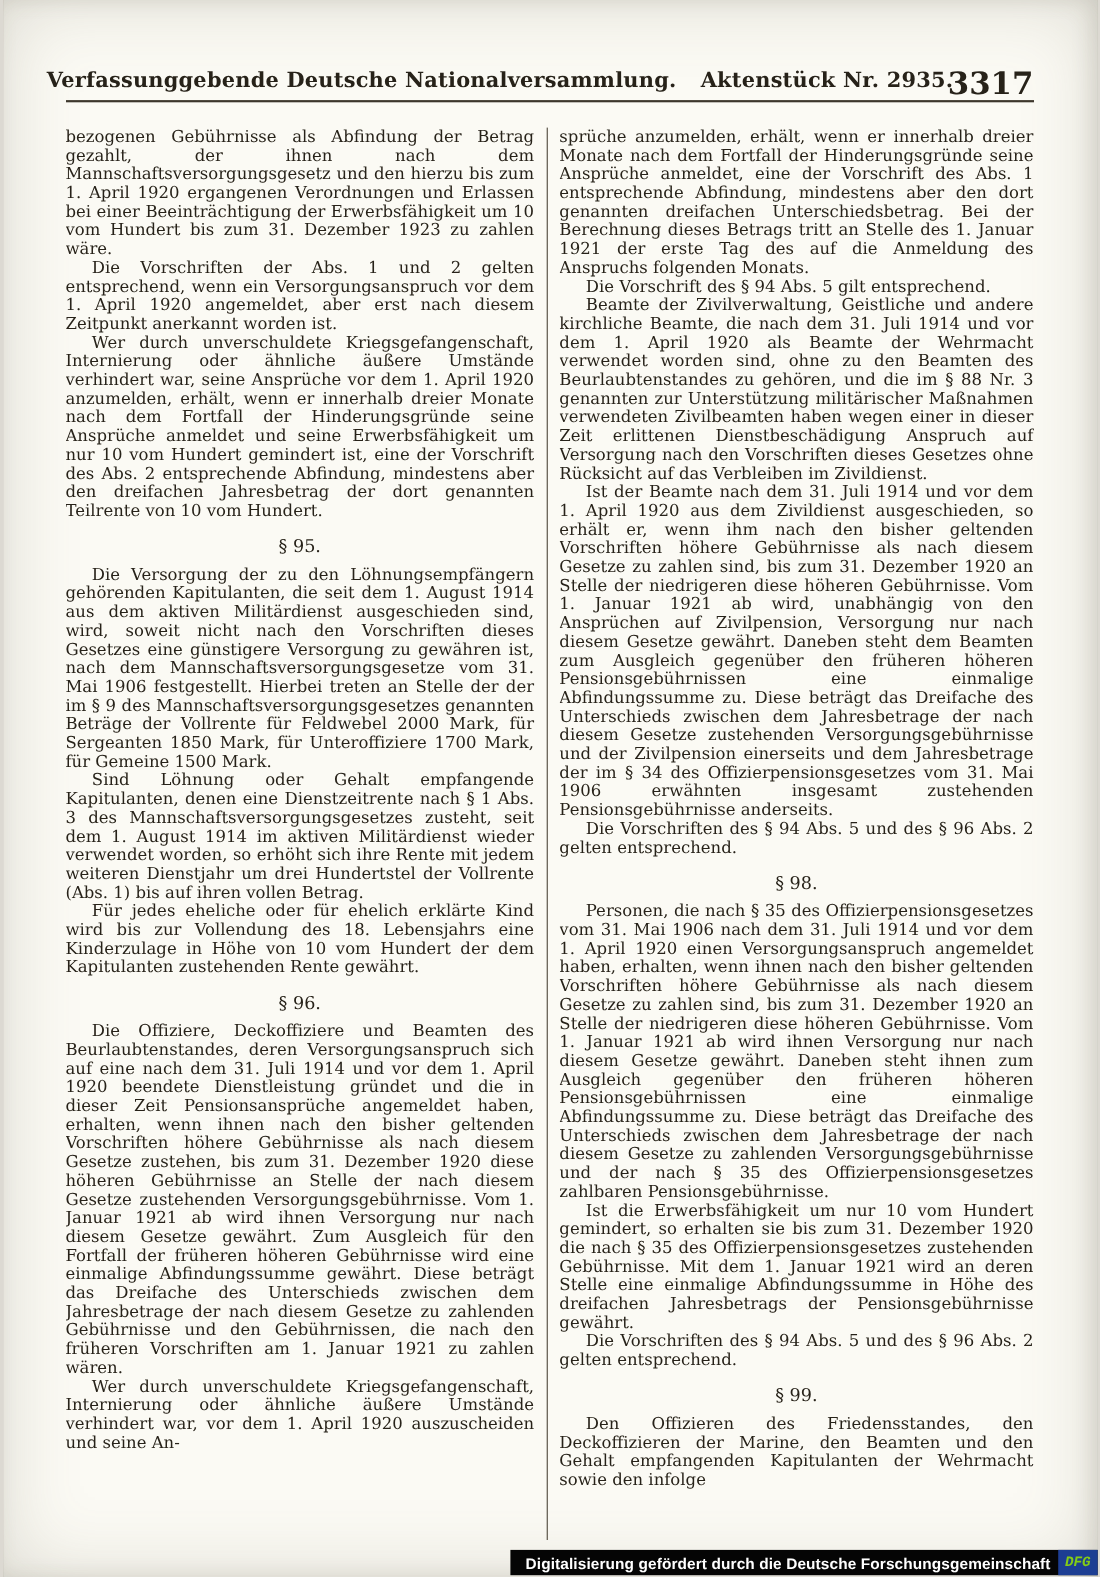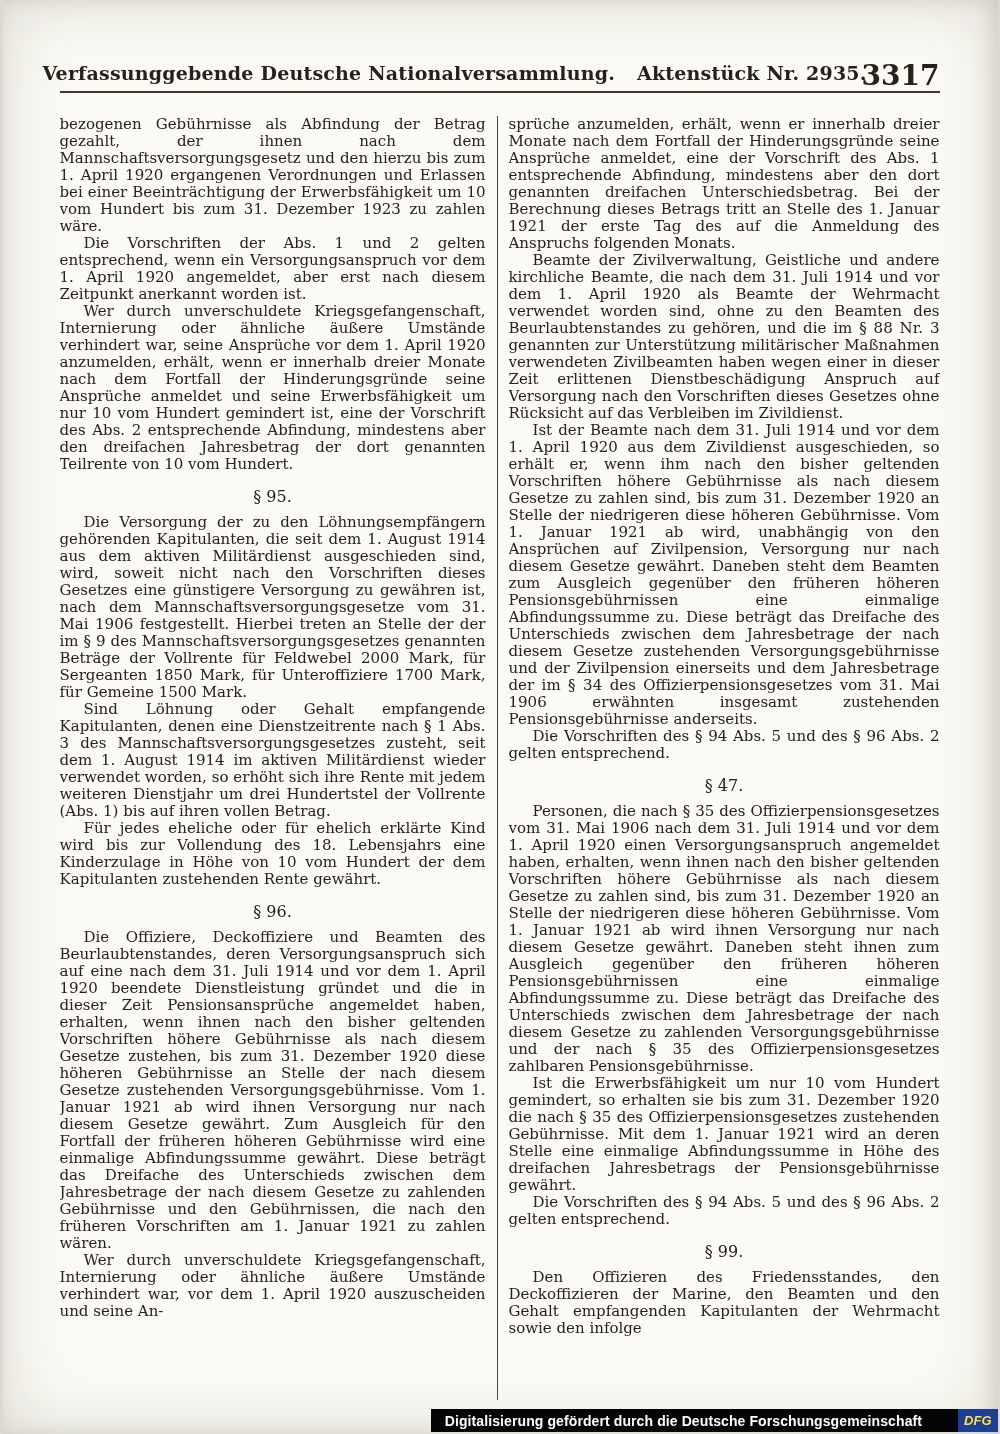--- a/index.html
+++ b/index.html
@@ -89,30 +89,29 @@
   }
   .credit-text {
     color: #ffffff;
     font-family: "Liberation Sans", sans-serif;
     font-size: 14px;
     font-weight: bold;
     letter-spacing: 0.1px;
   }
   .dfg-logo {
     background: #1d3e93;
-    color: #fde047;
-    font-family: Liberation Sans, sans-serif;
+    color: #84cc16;
+    font-family: Liberation Mono, monospace;
     font-weight: bold;
     font-style: italic;
     font-size: 13px;
     height: 100%;
     display: flex;
     align-items: center;
     padding: 0 6px;
-    margin-left: 29px;
   }
 </style>
 </head>
 <body>
 
 <div class="page">
 
   <header class="page-header">
     <div class="header-line">
       <span class="header-title">Verfassunggebende Deutsche Nationalversammlung.</span>
@@ -134,24 +133,25 @@
       <p class="para">Für jedes eheliche oder für ehelich erklärte Kind wird bis zur Vollendung des 18. Lebensjahrs eine Kinderzulage in Höhe von 10 vom Hundert der dem Kapitulanten zustehenden Rente gewährt.</p>
       <h2 class="section-heading">§ 96.</h2>
       <p class="para">Die Offiziere, Deckoffiziere und Beamten des Beurlaubtenstandes, deren Versorgungsanspruch sich auf eine nach dem 31. Juli 1914 und vor dem 1. April 1920 beendete Dienstleistung gründet und die in dieser Zeit Pensionsansprüche angemeldet haben, erhalten, wenn ihnen nach den bisher geltenden Vorschriften höhere Gebührnisse als nach diesem Gesetze zustehen, bis zum 31. Dezember 1920 diese höheren Gebührnisse an Stelle der nach diesem Gesetze zustehenden Versorgungsgebührnisse. Vom 1. Januar 1921 ab wird ihnen Versorgung nur nach diesem Gesetze gewährt. Zum Ausgleich für den Fortfall der früheren höheren Gebührnisse wird eine einmalige Abfindungssumme gewährt. Diese beträgt das Dreifache des Unterschieds zwischen dem Jahresbetrage der nach diesem Gesetze zu zahlenden Gebührnisse und den Gebührnissen, die nach den früheren Vorschriften am 1. Januar 1921 zu zahlen wären.</p>
       <p class="para">Wer durch unverschuldete Kriegsgefangenschaft, Internierung oder ähnliche äußere Umstände verhindert war, vor dem 1. April 1920 auszuscheiden und seine An-</p>
     </section>
 
     <div class="column-divider"></div>
 
     <section class="column right">
       <p class="para no-indent">sprüche anzumelden, erhält, wenn er innerhalb dreier Monate nach dem Fortfall der Hinderungsgründe seine Ansprüche anmeldet, eine der Vorschrift des Abs. 1 entsprechende Abfindung, mindestens aber den dort genannten dreifachen Unterschiedsbetrag. Bei der Berechnung dieses Betrags tritt an Stelle des 1. Januar 1921 der erste Tag des auf die Anmeldung des Anspruchs folgenden Monats.</p>
+      <p class="para">Die Vorschrift des § 94 Abs. 5 gilt entsprechend.</p>
       <p class="para">Beamte der Zivilverwaltung, Geistliche und andere kirchliche Beamte, die nach dem 31. Juli 1914 und vor dem 1. April 1920 als Beamte der Wehrmacht verwendet worden sind, ohne zu den Beamten des Beurlaubtenstandes zu gehören, und die im § 88 Nr. 3 genannten zur Unterstützung militärischer Maßnahmen verwendeten Zivilbeamten haben wegen einer in dieser Zeit erlittenen Dienstbeschädigung Anspruch auf Versorgung nach den Vorschriften dieses Gesetzes ohne Rücksicht auf das Verbleiben im Zivildienst.</p>
       <p class="para">Ist der Beamte nach dem 31. Juli 1914 und vor dem 1. April 1920 aus dem Zivildienst ausgeschieden, so erhält er, wenn ihm nach den bisher geltenden Vorschriften höhere Gebührnisse als nach diesem Gesetze zu zahlen sind, bis zum 31. Dezember 1920 an Stelle der niedrigeren diese höheren Gebührnisse. Vom 1. Januar 1921 ab wird, unabhängig von den Ansprüchen auf Zivilpension, Versorgung nur nach diesem Gesetze gewährt. Daneben steht dem Beamten zum Ausgleich gegenüber den früheren höheren Pensionsgebührnissen eine einmalige Abfindungssumme zu. Diese beträgt das Dreifache des Unterschieds zwischen dem Jahresbetrage der nach diesem Gesetze zustehenden Versorgungsgebührnisse und der Zivilpension einerseits und dem Jahresbetrage der im § 34 des Offizierpensionsgesetzes vom 31. Mai 1906 erwähnten insgesamt zustehenden Pensionsgebührnisse anderseits.</p>
       <p class="para">Die Vorschriften des § 94 Abs. 5 und des § 96 Abs. 2 gelten entsprechend.</p>
-      <h2 class="section-heading">§ 47.</h2>
+      <h2 class="section-heading">§ 98.</h2>
       <p class="para">Personen, die nach § 35 des Offizierpensionsgesetzes vom 31. Mai 1906 nach dem 31. Juli 1914 und vor dem 1. April 1920 einen Versorgungsanspruch angemeldet haben, erhalten, wenn ihnen nach den bisher geltenden Vorschriften höhere Gebührnisse als nach diesem Gesetze zu zahlen sind, bis zum 31. Dezember 1920 an Stelle der niedrigeren diese höheren Gebührnisse. Vom 1. Januar 1921 ab wird ihnen Versorgung nur nach diesem Gesetze gewährt. Daneben steht ihnen zum Ausgleich gegenüber den früheren höheren Pensionsgebührnissen eine einmalige Abfindungssumme zu. Diese beträgt das Dreifache des Unterschieds zwischen dem Jahresbetrage der nach diesem Gesetze zu zahlenden Versorgungsgebührnisse und der nach § 35 des Offizierpensionsgesetzes zahlbaren Pensionsgebührnisse.</p>
       <p class="para">Ist die Erwerbsfähigkeit um nur 10 vom Hundert gemindert, so erhalten sie bis zum 31. Dezember 1920 die nach § 35 des Offizierpensionsgesetzes zustehenden Gebührnisse. Mit dem 1. Januar 1921 wird an deren Stelle eine einmalige Abfindungssumme in Höhe des dreifachen Jahresbetrags der Pensionsgebührnisse gewährt.</p>
       <p class="para">Die Vorschriften des § 94 Abs. 5 und des § 96 Abs. 2 gelten entsprechend.</p>
       <h2 class="section-heading">§ 99.</h2>
       <p class="para">Den Offizieren des Friedensstandes, den Deckoffizieren der Marine, den Beamten und den Gehalt empfangenden Kapitulanten der Wehrmacht sowie den infolge</p>
     </section>
 
   </main>
 
   <footer class="scan-footer">

